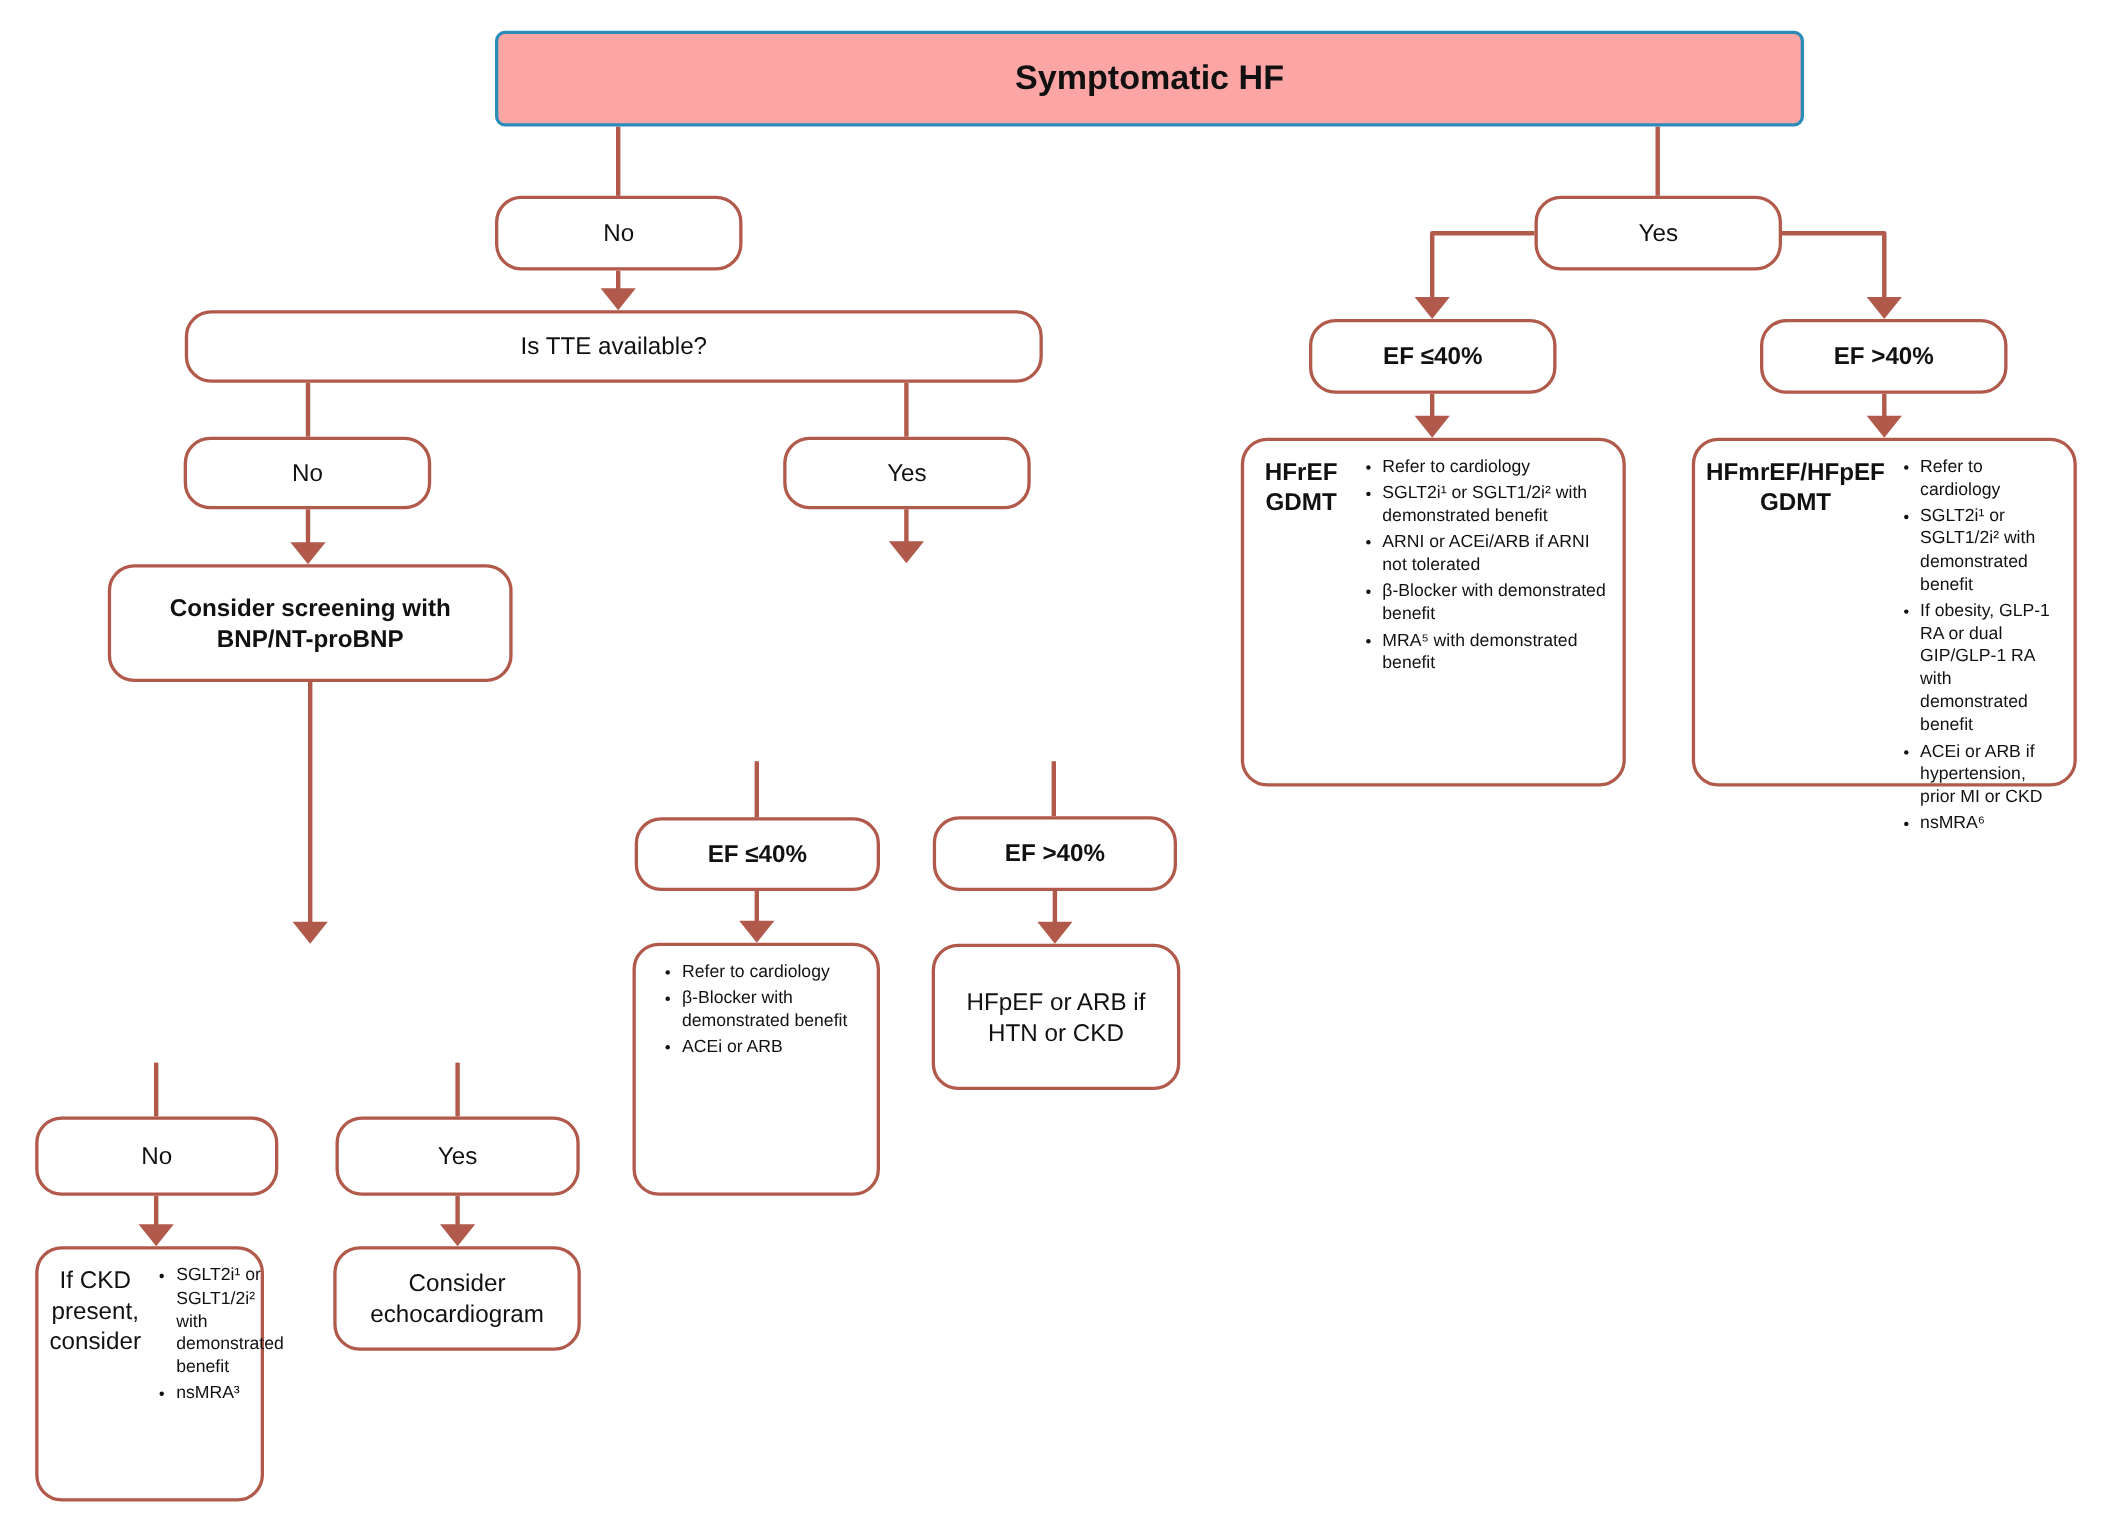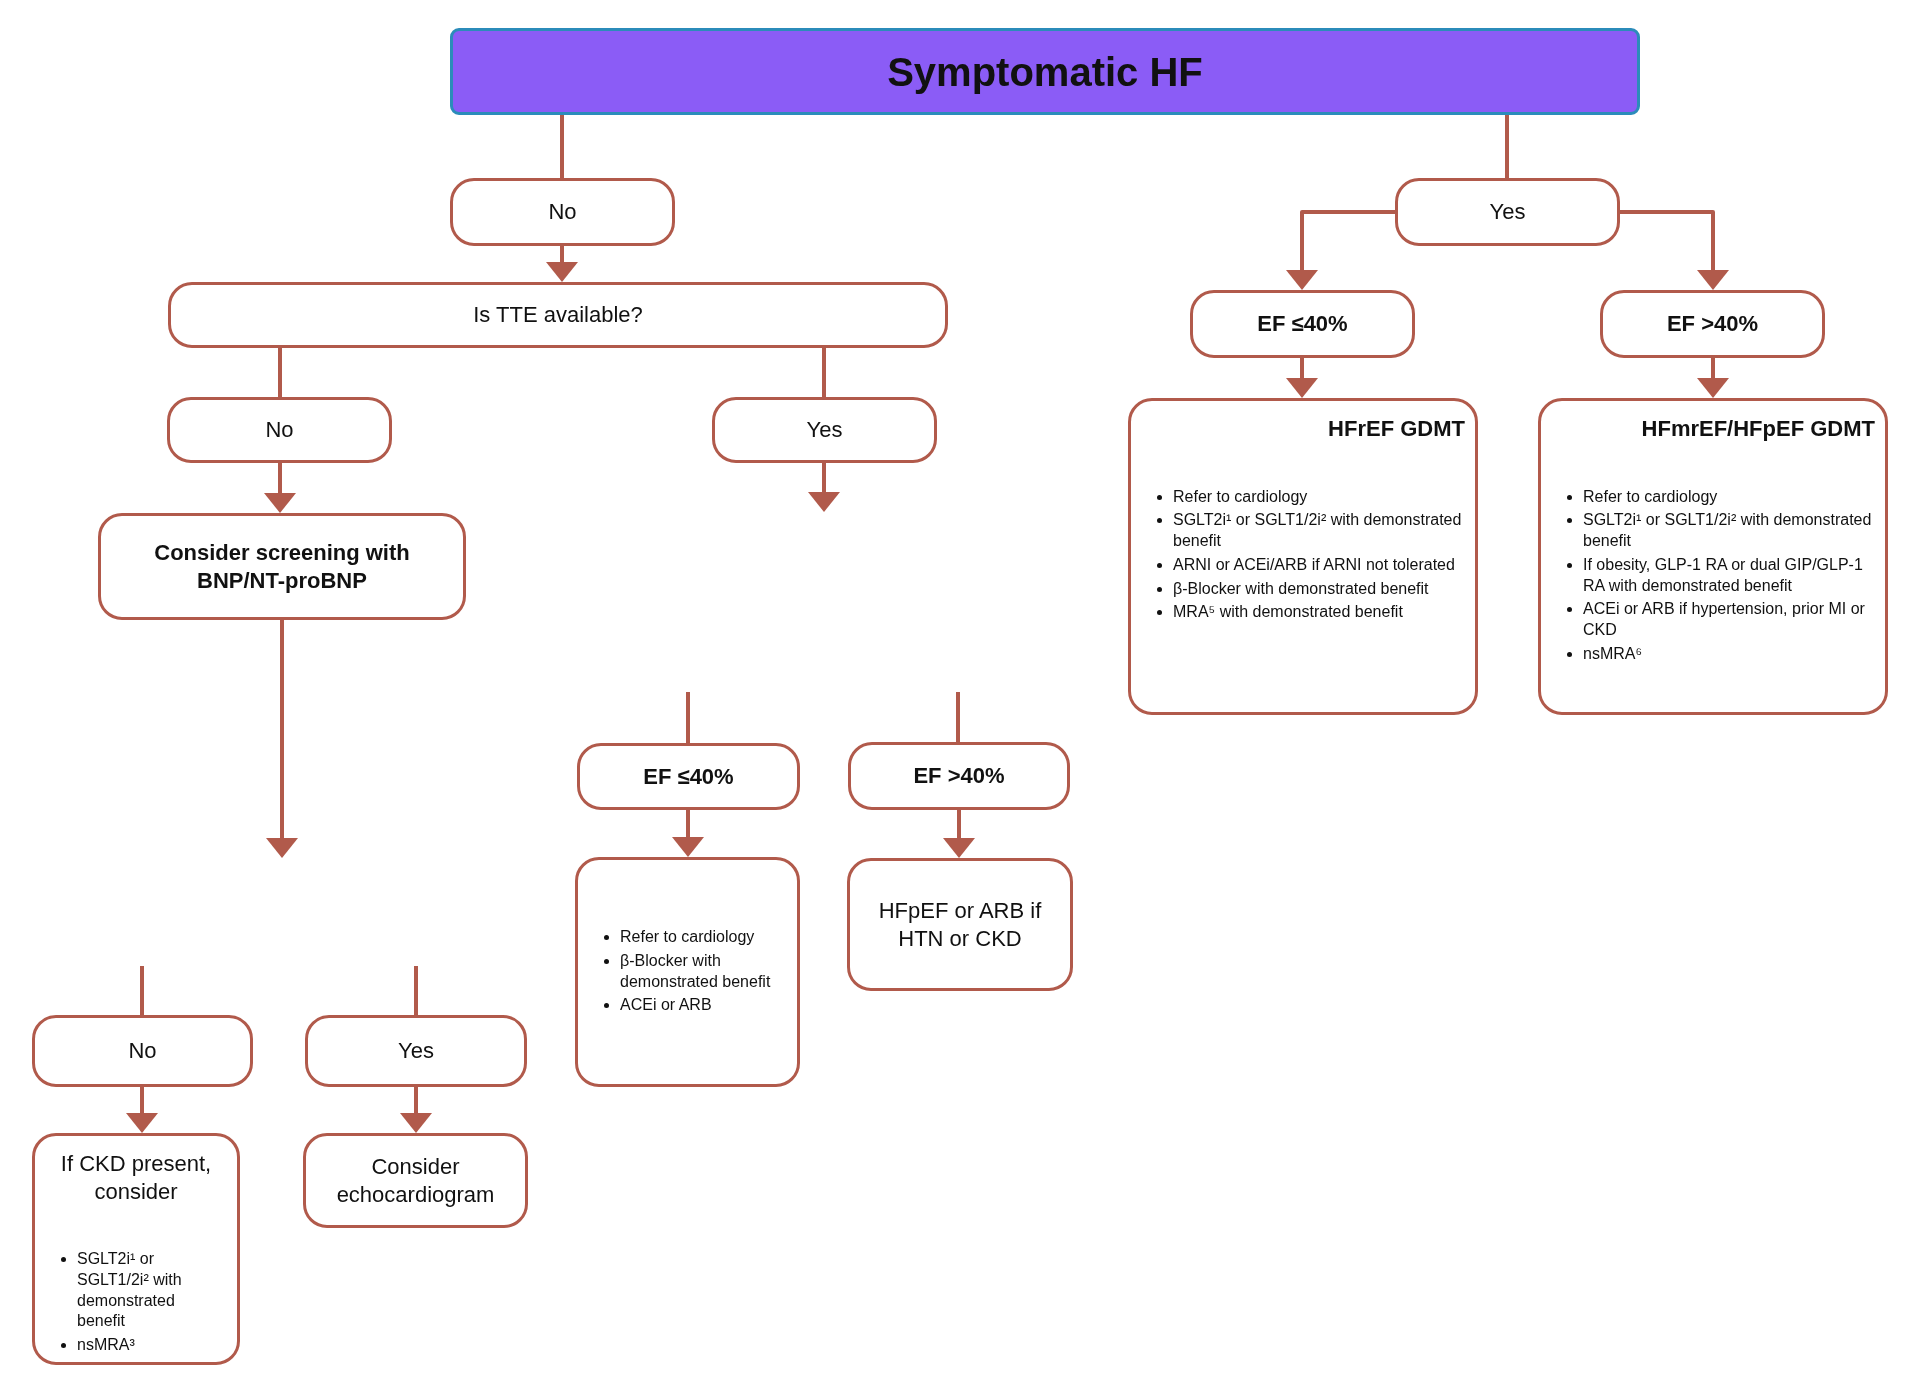--- a/index.html
+++ b/index.html
@@ -7,24 +7,24 @@
   .canvas{position:relative;width:1920px;height:1387px;background:#ffffff;overflow:hidden;}
   svg.connectors{position:absolute;left:0;top:0;width:1920px;height:1387px;}
   .node{
     position:absolute;box-sizing:border-box;
     border:3px solid #b15a4b;border-radius:24px;background:#ffffff;
     display:flex;align-items:center;justify-content:center;
     text-align:center;font-size:22px;line-height:1.25;padding:6px 12px;
   }
   .node.bold{font-weight:700;}
   .node.header{
-    background:#8b5cf6;border-color:#2b8cba;border-radius:9px;
-    font-weight:700;font-size:40px;
+    background:#fca5a5;border-color:#2b8cba;border-radius:9px;
+    font-weight:700;font-size:31px;
   }
-  .bullet-node{flex-direction:column;justify-content:flex-start;align-items:flex-end;padding:12px 10px;gap:36px;}
+  .bullet-node{flex-direction:row;justify-content:flex-start;align-items:flex-start;padding:12px 10px;}
   .bullet-node.vcenter{justify-content:center;}
   .bn-title{text-align:center;font-size:22px;margin:2px 0 6px 0;}
   .bn-title.bold{font-weight:700;}
   .bullet-node ul{margin:2px 0 0 0;padding-left:32px;text-align:left;font-size:16px;line-height:1.3;}
   .bullet-node li{margin:0 0 3px 0;}
 </style>
 </head>
 <body>
 
 <div class="canvas">

